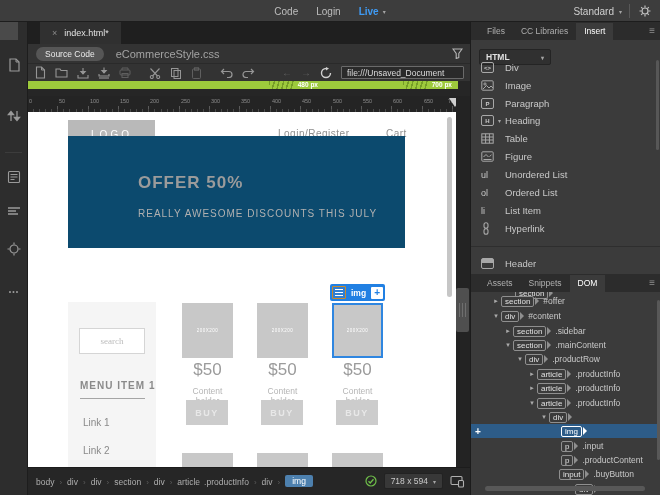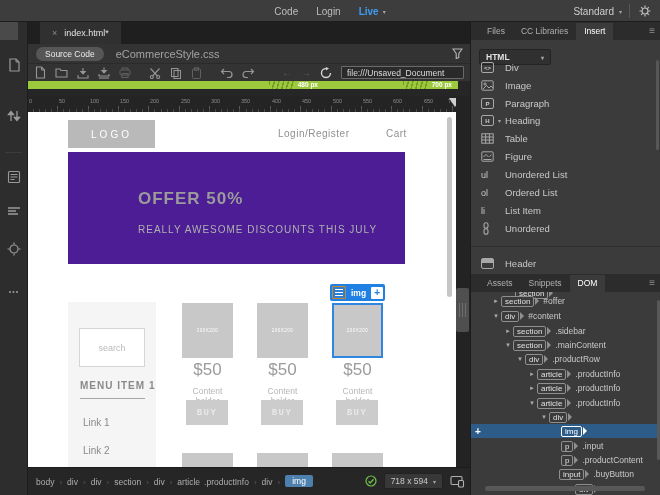--- a/index.html
+++ b/index.html
@@ -51,35 +51,35 @@
   .ruler{position:absolute;left:28px;top:96px;width:428px;height:16px;background:#242424;overflow:hidden}
   .ticks-minor{position:absolute;left:-1px;bottom:0;width:500px;height:3px;background:repeating-linear-gradient(to right,#4a4a4a 0 1px,transparent 1px 6.071px)}
   .ticks-major{position:absolute;left:-1px;bottom:0;width:500px;height:6px;background:repeating-linear-gradient(to right,#5a5a5a 0 1px,transparent 1px 30.357px)}
   .rnum{position:absolute;top:2px;font-size:5.5px;color:#8c8c8c;white-space:nowrap}
   .marker{position:absolute;left:449px;top:98px;width:0;height:0;border-left:6px solid transparent;border-right:6px solid transparent;border-top:9px solid #cfcfcf}
 
   
   .canvas{position:absolute;left:28px;top:112px;width:428px;height:355px;background:#fff;overflow:hidden}
   .logo{position:absolute;left:40px;top:8px;width:87px;height:28px;background:#b9b9b9;color:#fff;font-size:10px;letter-spacing:3px;display:flex;align-items:center;justify-content:center}
   .navlink{position:absolute;top:16px;font-size:10px;color:#8f8f8f;letter-spacing:.5px;text-decoration:none}
-  .offer{position:absolute;left:40px;top:40px;width:337px;height:112px;background:#4c1d95}
+  .offer{position:absolute;left:40px;top:24px;width:337px;height:112px;background:#0c4a6e}
   .offer-title{position:absolute;left:70px;top:37px;font-size:17px;font-weight:bold;color:#9b9b9b;letter-spacing:1px}
   .offer-sub{position:absolute;left:70px;top:72px;font-size:10px;color:#b0b0b0;letter-spacing:1px}
   .side{position:absolute;left:40px;top:190px;width:88px;height:170px;background:#f5f5f5}
-  .search{position:absolute;left:11px;top:26px;width:66px;height:39px;background:#fff;border:1px solid #d5d5d5;text-align:center;font-size:9px;color:#bbb;font-family:Liberation Sans, sans-serif}
+  .search{position:absolute;left:11px;top:26px;width:66px;height:26px;background:#fff;border:1px solid #d5d5d5;text-align:center;font-size:9px;color:#bbb;font-family:Liberation Serif, serif}
   .search::placeholder{color:#bbb}
   .menu-title{position:absolute;left:12px;top:78px;font-size:10px;font-weight:bold;color:#8a8a8a;letter-spacing:1px}
   .menu-hr{position:absolute;left:12px;top:96px;width:65px;height:1px;background:#a5a5a5}
   .slink{position:absolute;left:15px;font-size:10px;color:#8a8a8a;text-decoration:none}
   .pcol{position:absolute;top:0;width:51px}
   .pimg{position:absolute;top:191px;width:51px;height:55px;background:#c8c8c8;display:flex;align-items:center;justify-content:center;color:#fff;font-size:4.5px;letter-spacing:.5px}
   .pimg.sel{border:2px solid #2f86e0}
   .price{position:absolute;top:248px;width:51px;text-align:center;font-size:17px;color:#9b9b9b}
   .holder{position:absolute;top:274px;width:51px;text-align:center;font-size:8.5px;color:#b5b5b5}
-  .buy{position:absolute;top:288px;left:4px;width:42px;height:25px;background:#ccc;border:none;color:#e8e8e8;font-weight:bold;font-size:9px;letter-spacing:1.5px;font-family:Liberation Mono, monospace}
+  .buy{position:absolute;top:288px;left:4px;width:42px;height:25px;background:#ccc;border:none;color:#e8e8e8;font-weight:bold;font-size:9px;letter-spacing:1.5px;font-family:Liberation Sans, sans-serif}
   .pimg2{position:absolute;top:341px;width:51px;height:30px;background:#c8c8c8}
   .badge{position:absolute;left:302px;top:172px;height:17px;background:#2180e3;border-radius:2px;display:flex;align-items:center;padding:2px;gap:3px;z-index:5}
   .ham{width:14px;height:13px;background:#2f7fd4;border:1px solid #c98a2e;border-radius:1px;display:flex;flex-direction:column;justify-content:center;gap:2px;padding:0 2px}
   .ham b{display:block;height:1px;background:#fff}
   .badge-label{color:#fff;font-size:8.5px;font-weight:bold;padding:0 2px}
   .badge-plus{width:12px;height:12px;background:#fff;border-radius:1px;color:#2180e3;font-size:10px;font-weight:bold;display:flex;align-items:center;justify-content:center;line-height:10px}
   .cscroll{position:absolute;left:419px;top:5px;width:5px;height:180px;background:#c6c6c6;border-radius:3px}
 
   
   .darkstrip{position:absolute;left:456px;top:96px;width:14px;height:371px;background:#232323}
@@ -548,21 +548,21 @@
     </div>
     <div class="irow" style="top:198px">
       <span class="icell">
           <svg width="10" height="13" viewBox="0 0 10 13">
             <g stroke="#a8a8a8" fill="none" stroke-width="1.1">
               <rect x="3" y="0.8" width="4" height="5.5" rx="2"></rect>
               <rect x="3" y="6.7" width="4" height="5.5" rx="2"></rect>
             </g>
           </svg>
         </span>
-      <span>Unordered</span>
+      <span>Hyperlink</span>
     </div>
     <div class="isep" style="top:224px"></div>
     <div class="irow" style="top:233px">
       <span class="icell">
           <span class="hdricon"></span>
         </span>
       <span>Header</span>
     </div>
     <div class="iscroll"></div>
 

